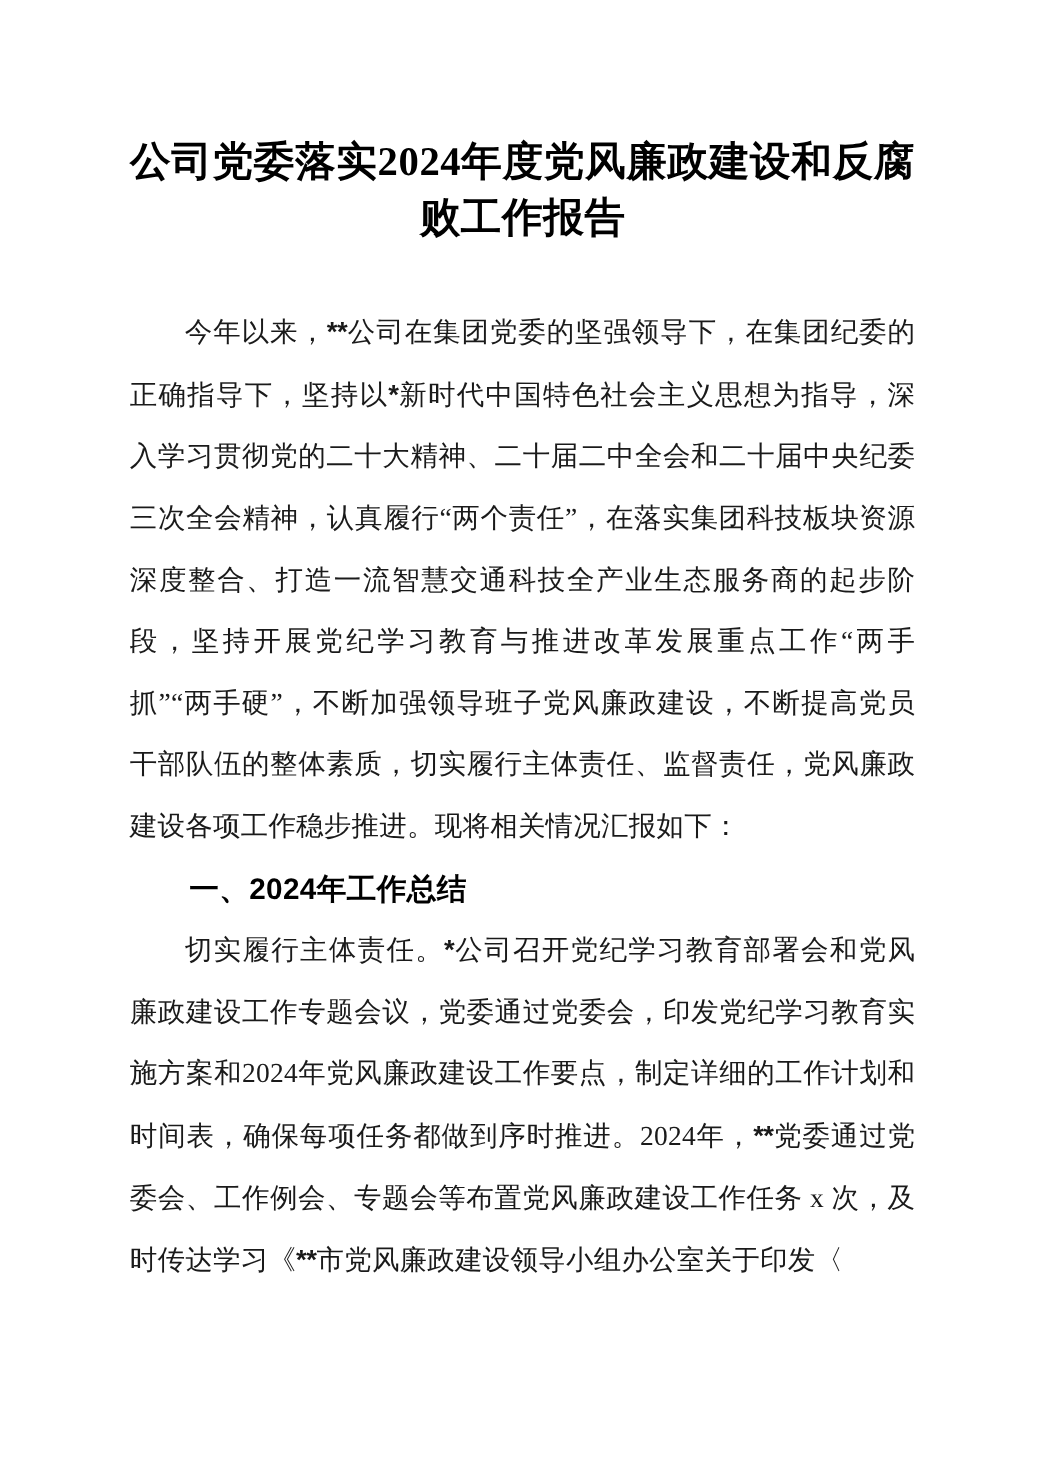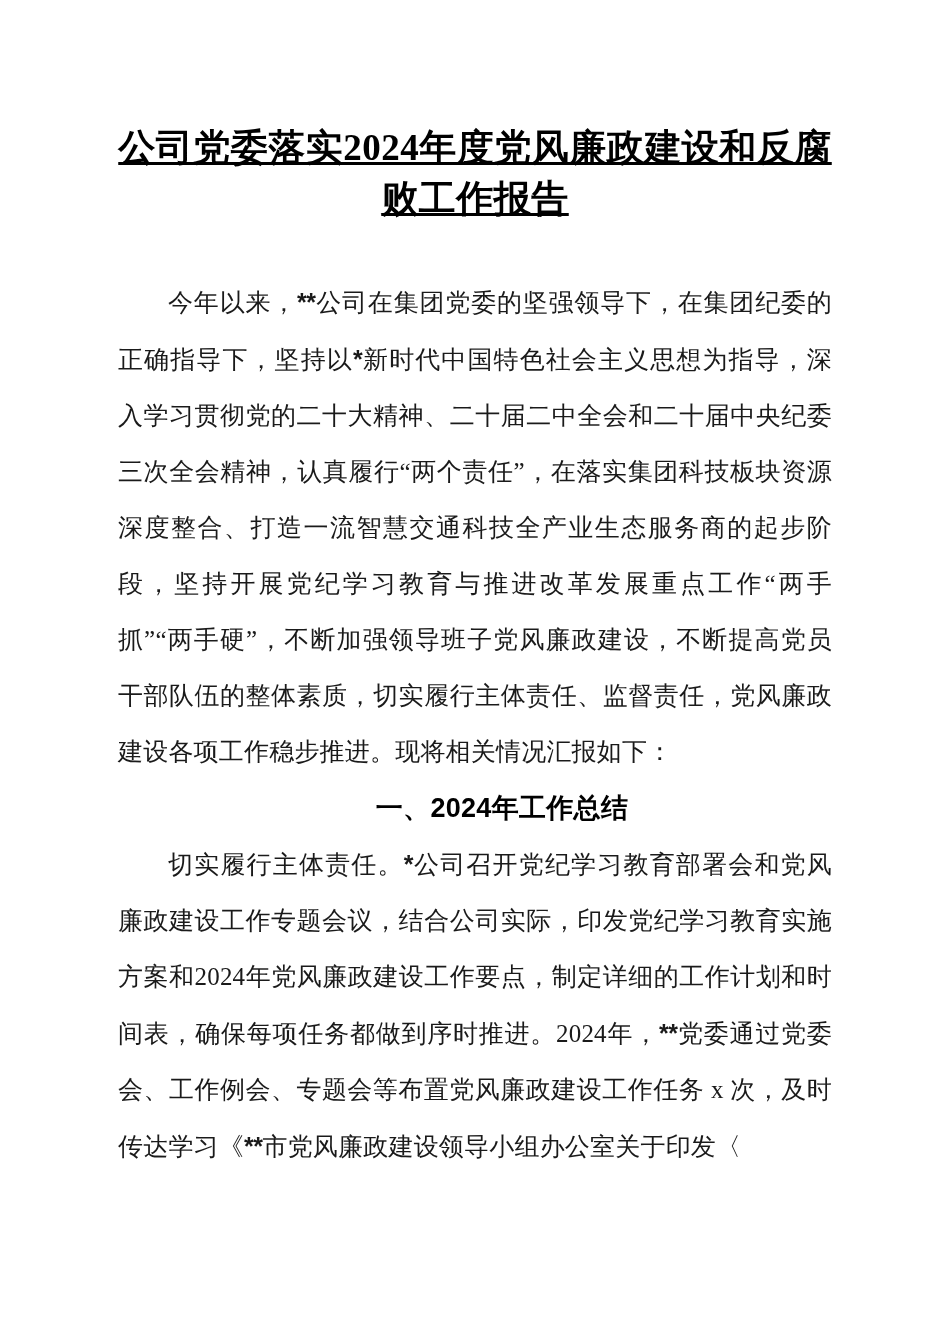--- a/index.html
+++ b/index.html
@@ -30,21 +30,20 @@
     margin: 0;
     padding-top: 122px;
     font-family: "Liberation Serif", "DejaVu Serif", serif;
     font-weight: 700;
     font-size: 37px;
     line-height: 51px;
     color: #000000;
     text-align: center;
     letter-spacing: 0.5px;
     word-break: break-all;
-    text-decoration: underline;
   }
 
   
   .para {
     margin: 0;
     font-family: "Liberation Serif", "DejaVu Serif", serif;
     font-size: 25px;
     line-height: 56px;
     color: #1a1a1a;
     text-align: justify;
@@ -62,21 +61,20 @@
   .section-heading {
     margin: 0;
     font-family: "Liberation Sans", "DejaVu Sans", sans-serif;
     font-weight: 700;
     font-size: 27px;
     line-height: 56px;
     color: #000000;
     text-indent: 2em;
     letter-spacing: 0.3px;
     word-break: break-all;
-    text-align: center;
   }
 
   
   .mask {
     font-family: "Liberation Sans", "DejaVu Sans", sans-serif;
     font-weight: 700;
     letter-spacing: -0.5px;
   }
 </style>
 </head>
@@ -87,16 +85,16 @@
 
     <h1 class="doc-title">
       <span>公司党委落实2024年度党风廉政建设和反腐</span><span>败工作报告</span>
     </h1>
 
     <p class="para para-first"><span>今年以来，</span><span class="mask">**</span><span>公司在集团党委的坚强领导下，在集团纪委的正确指导下，坚持以</span><span class="mask">*</span><span>新时代中国特色社会主义思想为指导，深入学习贯彻党的二十大精神、二十届二中全会和二十届中央纪委三次全会精神，认真履行“两个责任”，在落实集团科技板块资源深度整合、打造一流智慧交通科技全产业生态服务商的起步阶段，坚持开展党纪学习教育与推进改革发展重点工作“两手抓”“两手硬”，不断加强领导班子党风廉政建设，不断提高党员干部队伍的整体素质，切实履行主体责任、监督责任，党风廉政建设各项工作稳步推进。现将相关情况汇报如下：</span></p>
 
     <p class="section-heading">一、2024年工作总结</p>
 
 
-    <p class="para"><span>切实履行主体责任。</span><span class="mask">*</span><span>公司召开党纪学习教育部署会和党风廉政建设工作专题会议，结合公司实际，印发党纪学习教育实施方案和2024年党风廉政建设工作要点，制定详细的工作计划和时间表，确保每项任务都做到序时推进。2024年，</span><span class="mask">**</span><span>党委通过党委会、工作例会、专题会等布置党风廉政建设工作任务 x 次，及时传达学习《</span><span class="mask">**</span><span>市党风廉政建设领导小组办公室关于印发〈</span></p>
+    <p class="para"><span>切实履行主体责任。</span><span class="mask">*</span><span>公司召开党纪学习教育部署会和党风廉政建设工作专题会议，党委通过党委会，印发党纪学习教育实施方案和2024年党风廉政建设工作要点，制定详细的工作计划和时间表，确保每项任务都做到序时推进。2024年，</span><span class="mask">**</span><span>党委通过党委会、工作例会、专题会等布置党风廉政建设工作任务 x 次，及时传达学习《</span><span class="mask">**</span><span>市党风廉政建设领导小组办公室关于印发〈</span></p>
 
   </div>
 </div>
 
 </body></html>

